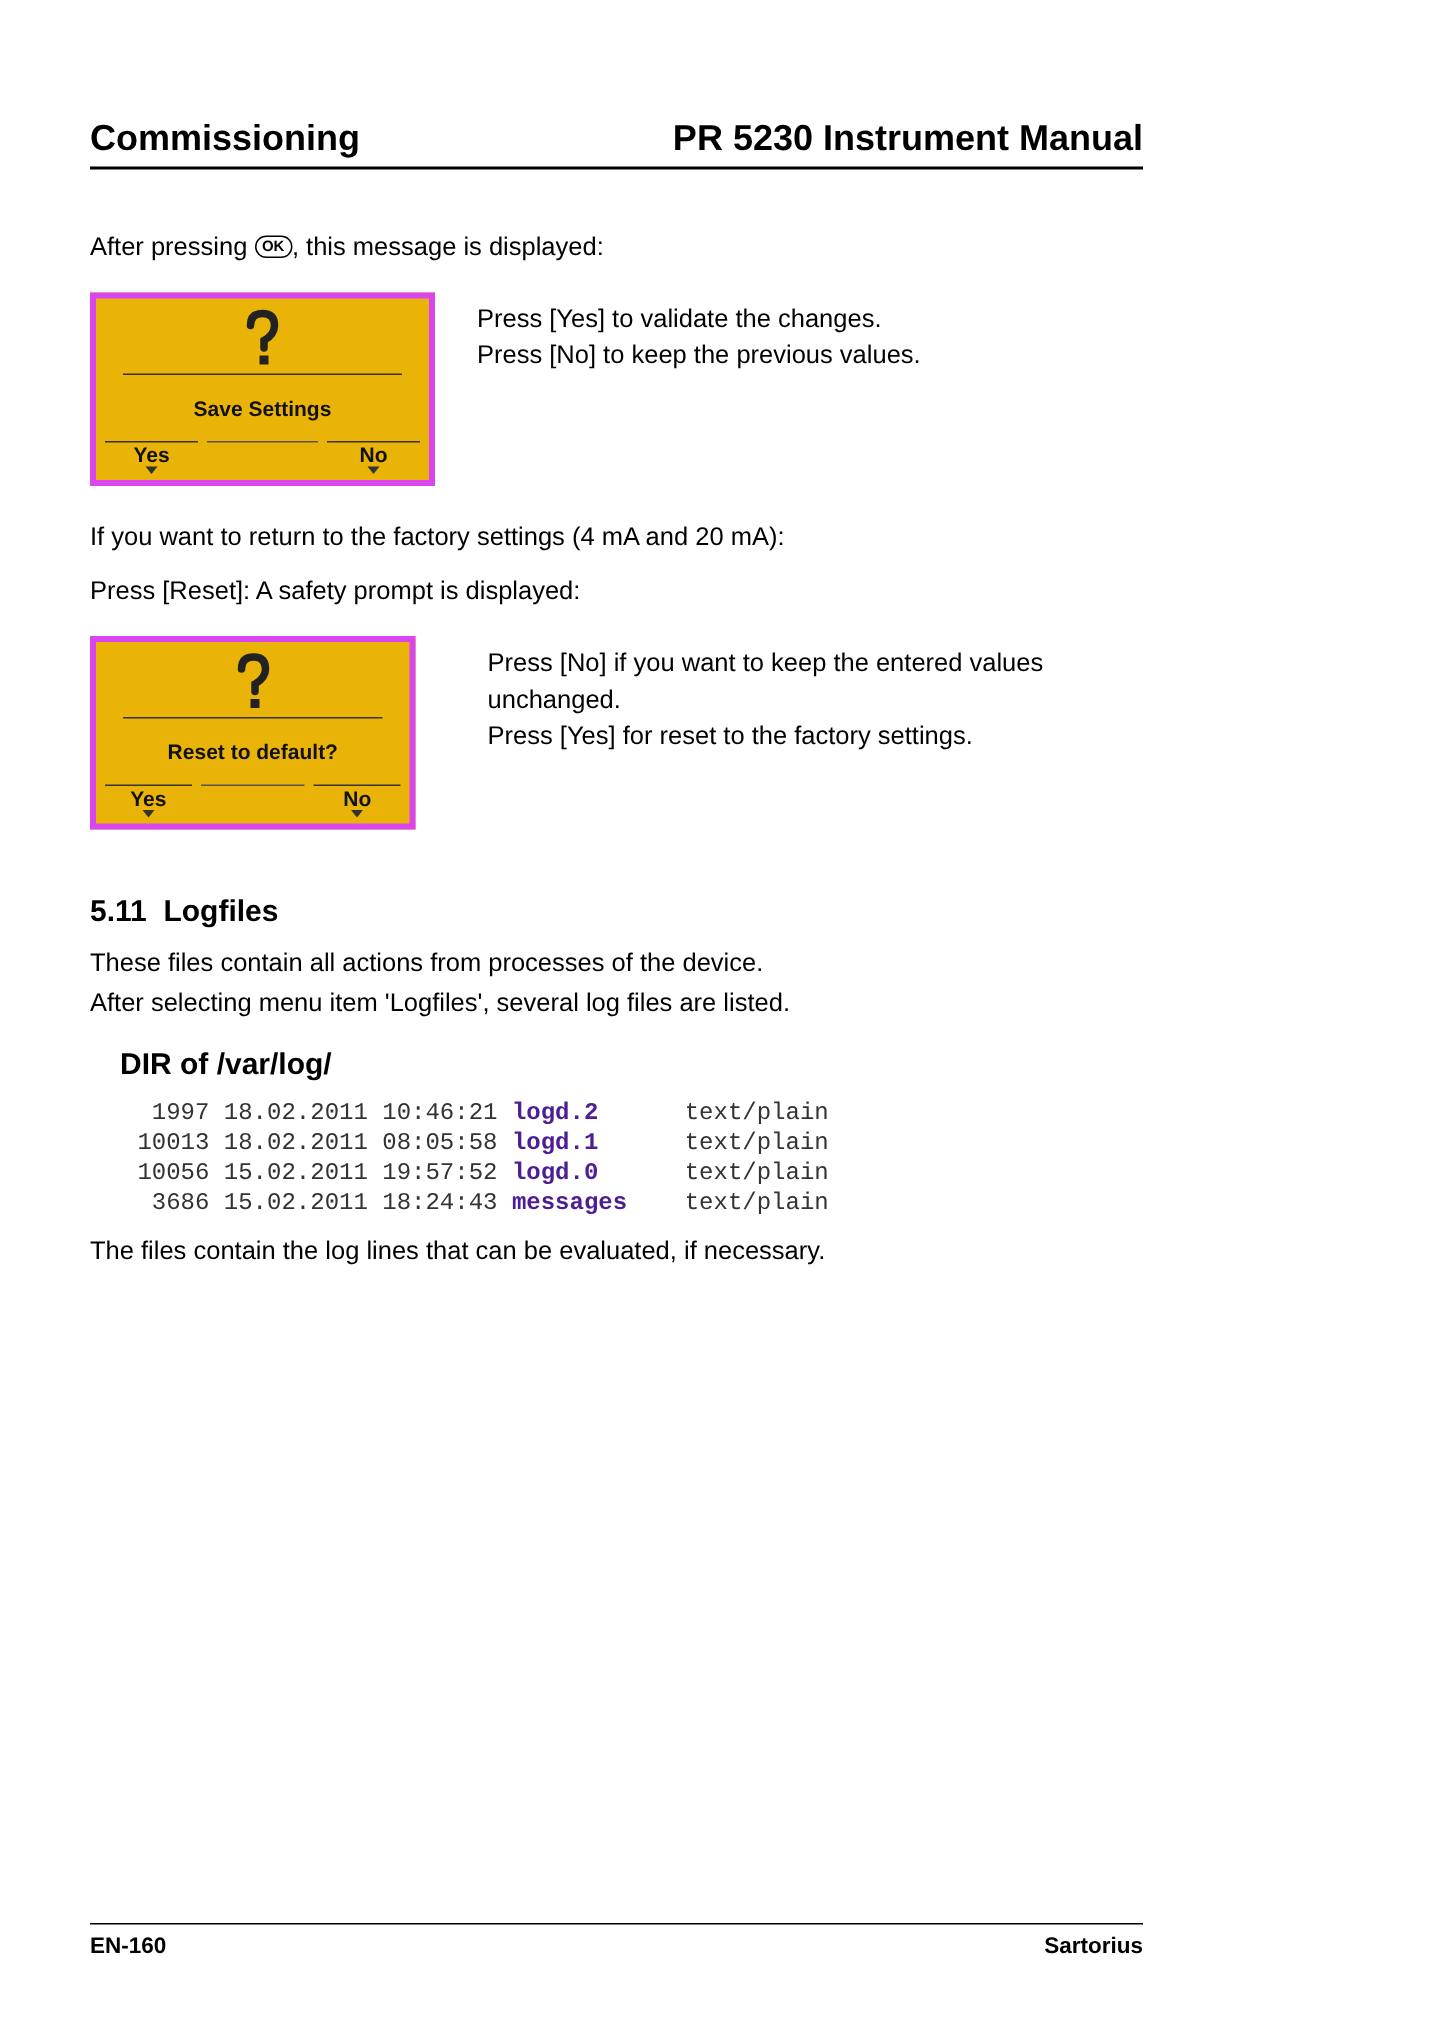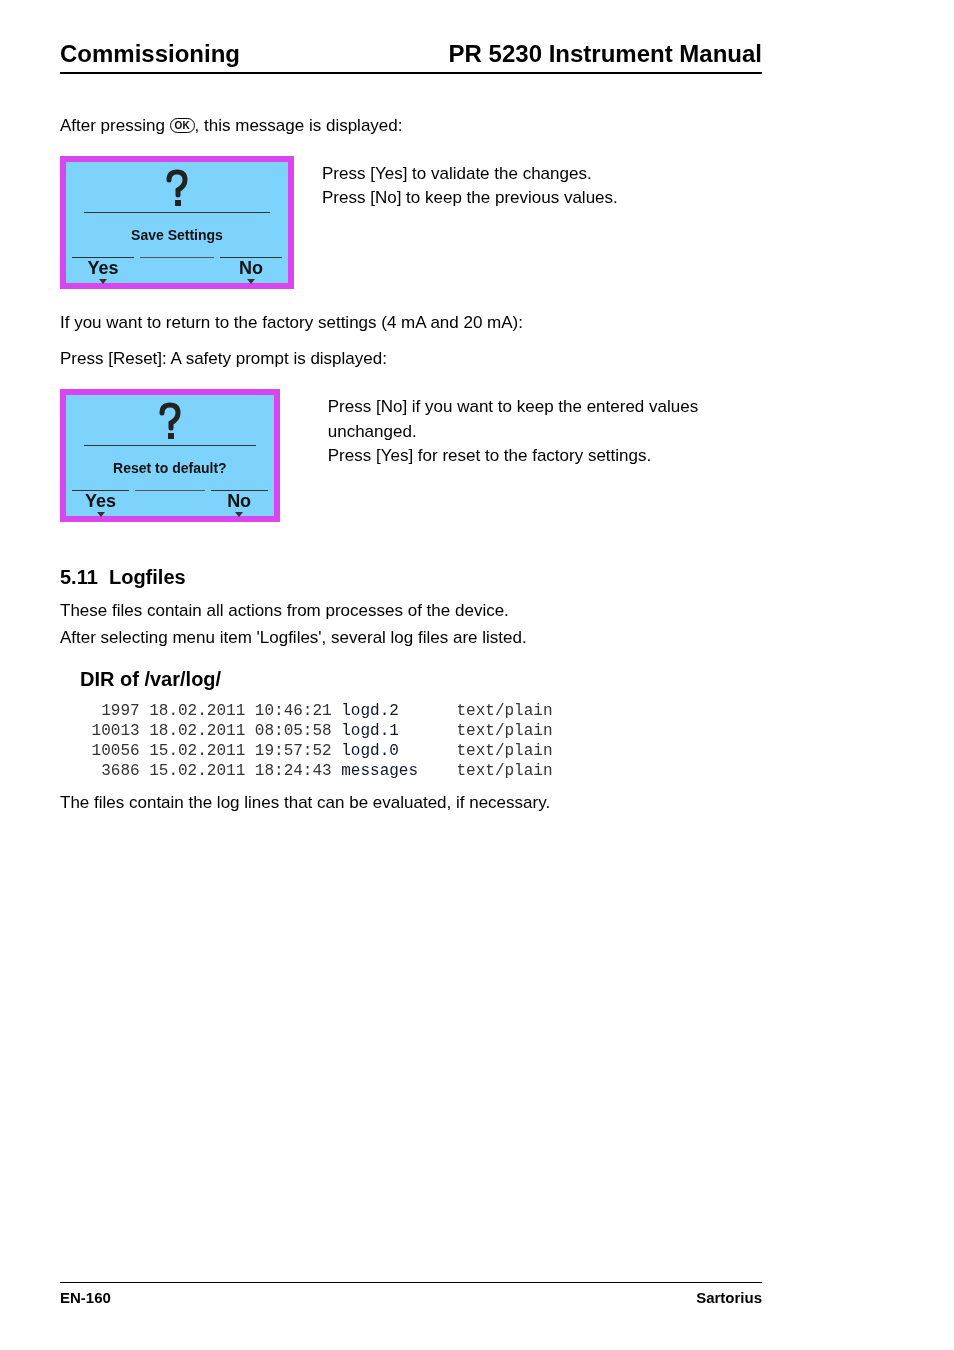--- a/index.html
+++ b/index.html
@@ -26,20 +26,21 @@
     padding-bottom: 4px;
     margin-bottom: 40px;
   }
   .header-left {
     font-weight: 700;
     font-size: 24px;
   }
   .header-right {
     font-weight: 700;
     font-size: 24px;
+    margin-top: 39px;
   }
   .body-text {
     font-size: 17px;
     line-height: 1.45;
   }
   .inline-ok {
     display: inline-block;
     vertical-align: middle;
     border: 1.5px solid #000;
     border-radius: 10px;
@@ -56,22 +57,22 @@
     align-items: flex-start;
     margin-top: 4px;
   }
   .row .side-text {
     padding-left: 28px;
     padding-top: 6px;
   }
   
   .dialog {
     width: 222px;
-    border: 6px solid #d946ef;
-    background: #7dd3fc;
+    border: 4px solid #d946ef;
+    background: #eab308;
     font-family: Arial, sans-serif;
   }
   .dialog .qmark-wrap {
     display: flex;
     justify-content: center;
     padding: 6px 0 2px 0;
   }
   .qmark-wrap svg {
     width: 34px;
     height: 40px;
@@ -103,21 +104,21 @@
   .dialog .btnbar .cell.labeled {
     border-top: none;
   }
   .dialog .btnbar .cell.labeled .top-rule {
     position: absolute;
     top: 0; left: 6px; right: 6px;
     border-top: 1px solid #333;
   }
   .dialog .btnbar .cell .txt {
     font-weight: 700;
-    font-size: 18px;
+    font-size: 14px;
     margin-top: 1px;
     color: #111;
   }
   .dialog .btnbar .cell .tri {
     width: 0; height: 0;
     border-left: 4px solid transparent;
     border-right: 4px solid transparent;
     border-top: 5px solid #333;
     margin-top: 0;
   }
@@ -136,21 +137,21 @@
     margin-left: 20px;
   }
   .mono-block {
     font-family: "Courier New", Courier, monospace;
     font-size: 16px;
     white-space: pre;
     color: #333;
     margin: 10px 0 10px 22px;
     line-height: 1.25;
   }
-  .mono-block .fn { font-weight: 400; color: #0f172a; }
+  .mono-block .fn { font-weight: 700; color: #4c1d95; }
   .footer {
     position: absolute;
     bottom: 44px;
     left: 60px;
     right: 60px;
     border-top: 1px solid #000;
     padding-top: 6px;
     display: flex;
     justify-content: space-between;
     font-size: 15px;

